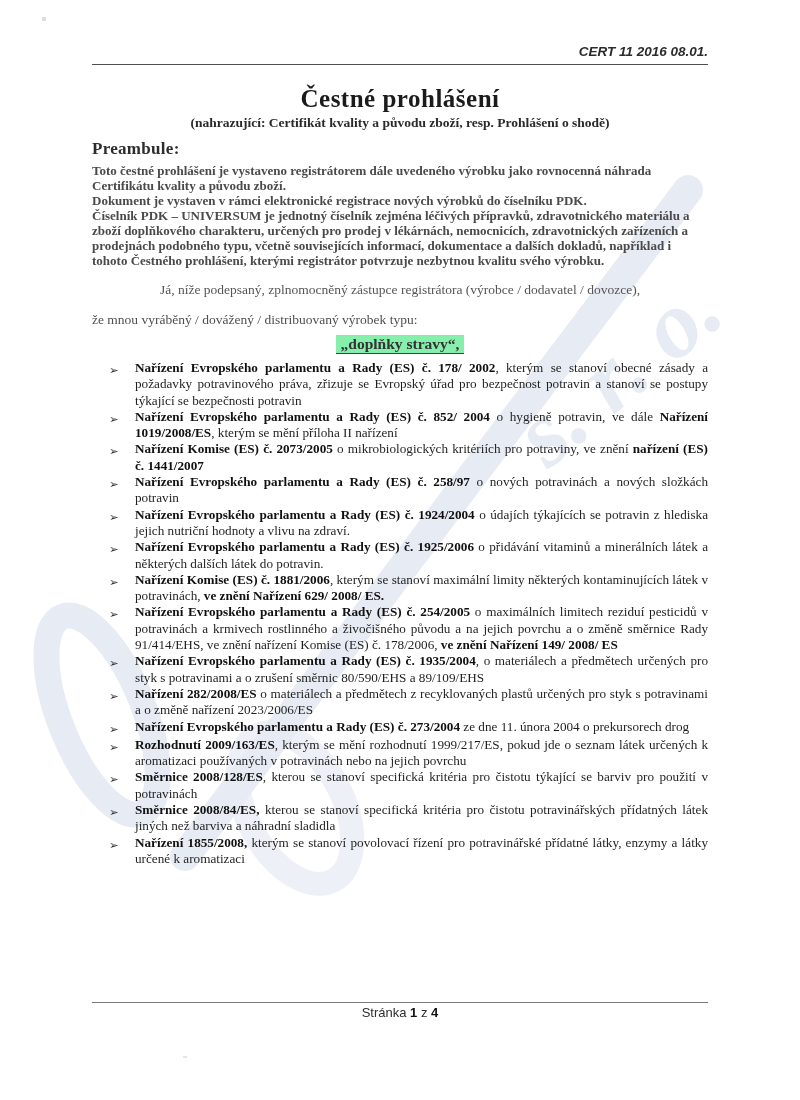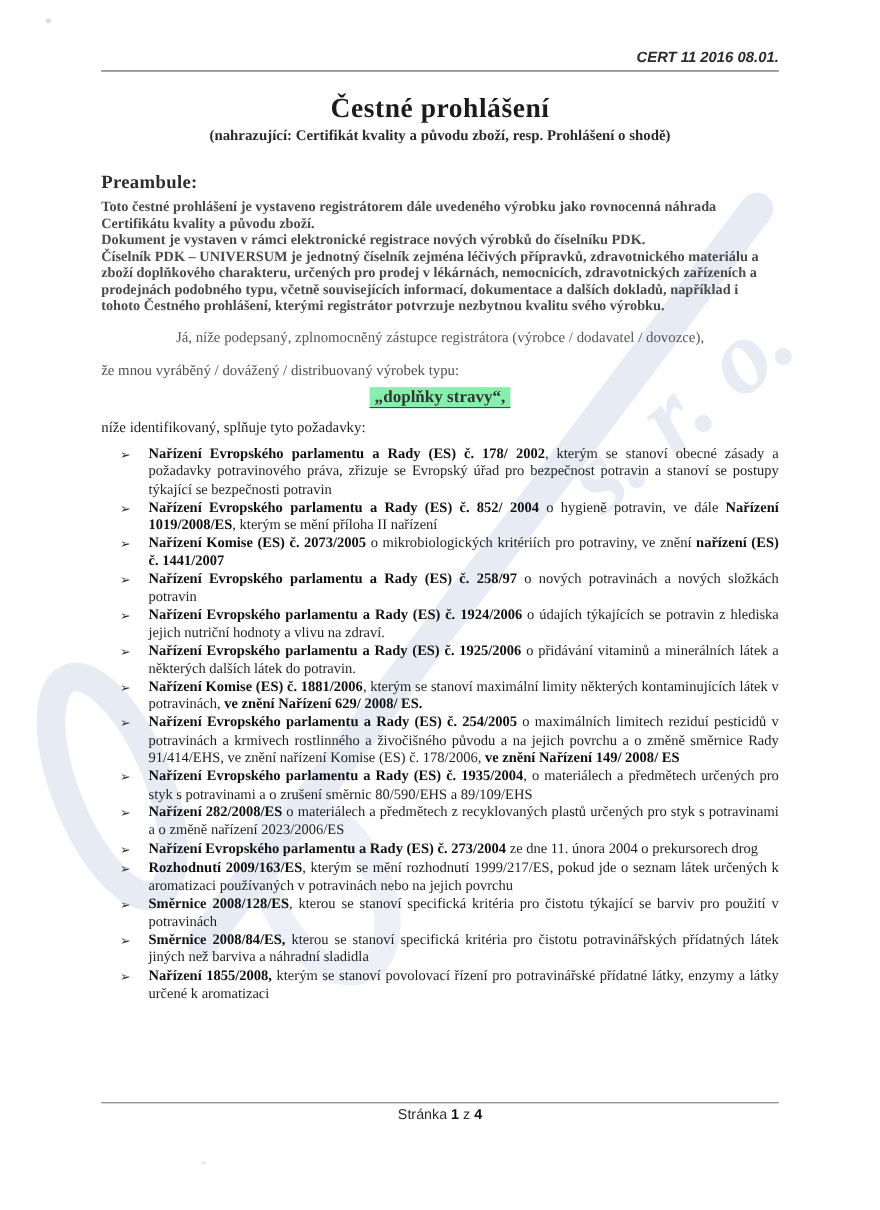--- a/index.html
+++ b/index.html
@@ -24,21 +24,21 @@
 
   .doc-title{
     text-align:center;font-size:25px;font-weight:bold;color:#1b1b1b;
     margin:20px 0 0 0;letter-spacing:0.5px;
   }
   .doc-subtitle{
     text-align:center;font-size:13.5px;font-weight:bold;color:#2a2a2a;margin-top:2px;
   }
 
   .preamble-heading{
-    font-size:17px;font-weight:bold;color:#2d2d2d;margin-top:25px;letter-spacing:0.3px;
+    font-size:17px;font-weight:bold;color:#2d2d2d;margin-top:8px;letter-spacing:0.3px;
   }
   .preamble-body{margin-top:4px;}
   .pre-p{margin:0;font-size:13px;font-weight:bold;color:#4a4a4a;line-height:15px;}
 
   .decl-intro{margin-top:14px;text-align:center;font-size:13.5px;color:#555;}
   .decl-verb{margin-top:16px;text-align:center;font-weight:bold;font-size:15px;letter-spacing:1px;color:#303030;}
   .product-line{margin-top:14px;font-size:13.5px;color:#4f4f4f;}
   .product-type-row{text-align:center;margin-top:7px;}
   .product-type{
     font-size:15.5px;font-weight:bold;color:#333;
@@ -94,42 +94,41 @@
         <p class="pre-p">Toto čestné prohlášení je vystaveno registrátorem dále uvedeného výrobku jako rovnocenná náhrada Certifikátu kvality a původu zboží.</p>
         <p class="pre-p">Dokument je vystaven v rámci elektronické registrace nových výrobků do číselníku PDK.</p>
         <p class="pre-p">Číselník PDK – UNIVERSUM je jednotný číselník zejména léčivých přípravků, zdravotnického materiálu a zboží doplňkového charakteru, určených pro prodej v lékárnách, nemocnicích, zdravotnických zařízeních a prodejnách podobného typu, včetně souvisejících informací, dokumentace a dalších dokladů, například i tohoto Čestného prohlášení, kterými registrátor potvrzuje nezbytnou kvalitu svého výrobku.</p>
       </div>
 
     <div class="decl-intro">Já, níže podepsaný, zplnomocněný zástupce registrátora (výrobce / dodavatel / dovozce),</div>
     <div class="product-line">že mnou vyráběný / dovážený  / distribuovaný výrobek typu:</div>
     <div class="product-type-row">
       <span class="product-type">„doplňky stravy“,</span>
     </div>
-    <div class="req-intro">níže identifikovaný, splňuje tyto požadavky:</div>
 
     <ul class="req-list">
         <li>
           <span class="bullet">➢</span>
           <span class="item-text"><span class="bold">Nařízení Evropského parlamentu a Rady (ES) č. 178/ 2002</span><span>, kterým se stanoví obecné zásady a požadavky potravinového práva, zřizuje se Evropský úřad pro bezpečnost potravin a stanoví se postupy týkající se bezpečnosti potravin</span></span>
         </li>
         <li>
           <span class="bullet">➢</span>
           <span class="item-text"><span class="bold">Nařízení Evropského parlamentu a Rady (ES) č. 852/ 2004</span><span> o hygieně potravin, ve dále </span><span class="bold">Nařízení 1019/2008/ES</span><span>, kterým se mění příloha II nařízení</span></span>
         </li>
         <li>
           <span class="bullet">➢</span>
           <span class="item-text"><span class="bold">Nařízení Komise (ES) č. 2073/2005</span><span> o mikrobiologických kritériích pro potraviny, ve znění </span><span class="bold">nařízení (ES) č. 1441/2007</span></span>
         </li>
         <li>
           <span class="bullet">➢</span>
           <span class="item-text"><span class="bold">Nařízení Evropského parlamentu a Rady (ES) č. 258/97</span><span> o nových potravinách a nových složkách potravin</span></span>
         </li>
         <li>
           <span class="bullet">➢</span>
-          <span class="item-text"><span class="bold">Nařízení Evropského parlamentu a Rady (ES) č. 1924/2006</span><span>  o údajích týkajících se potravin z hlediska jejich nutriční hodnoty a vlivu na zdraví.</span></span>
+          <span class="item-text"><span class="bold">Nařízení Evropského parlamentu a Rady (ES) č. 1924/2004</span><span>  o údajích týkajících se potravin z hlediska jejich nutriční hodnoty a vlivu na zdraví.</span></span>
         </li>
         <li>
           <span class="bullet">➢</span>
           <span class="item-text"><span class="bold">Nařízení Evropského parlamentu a Rady (ES) č. 1925/2006</span><span>  o přidávání vitaminů a minerálních látek a některých dalších látek do potravin.</span></span>
         </li>
         <li>
           <span class="bullet">➢</span>
           <span class="item-text"><span class="bold">Nařízení Komise (ES) č. 1881/2006</span><span>, kterým se stanoví maximální limity některých kontaminujících látek v potravinách, </span><span class="bold">ve znění Nařízení 629/ 2008/ ES.</span></span>
         </li>
         <li>

